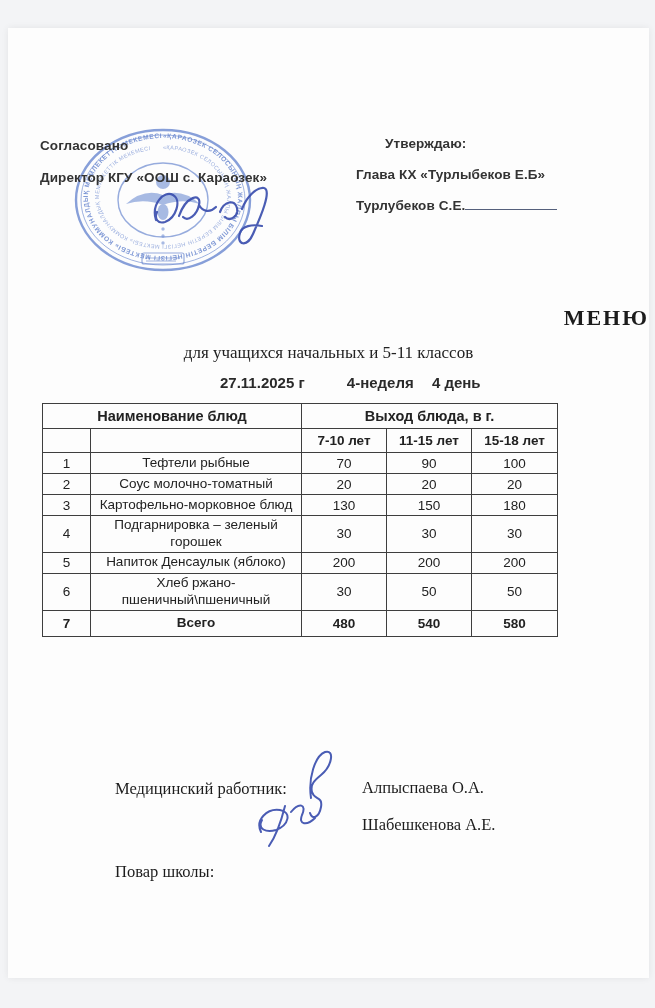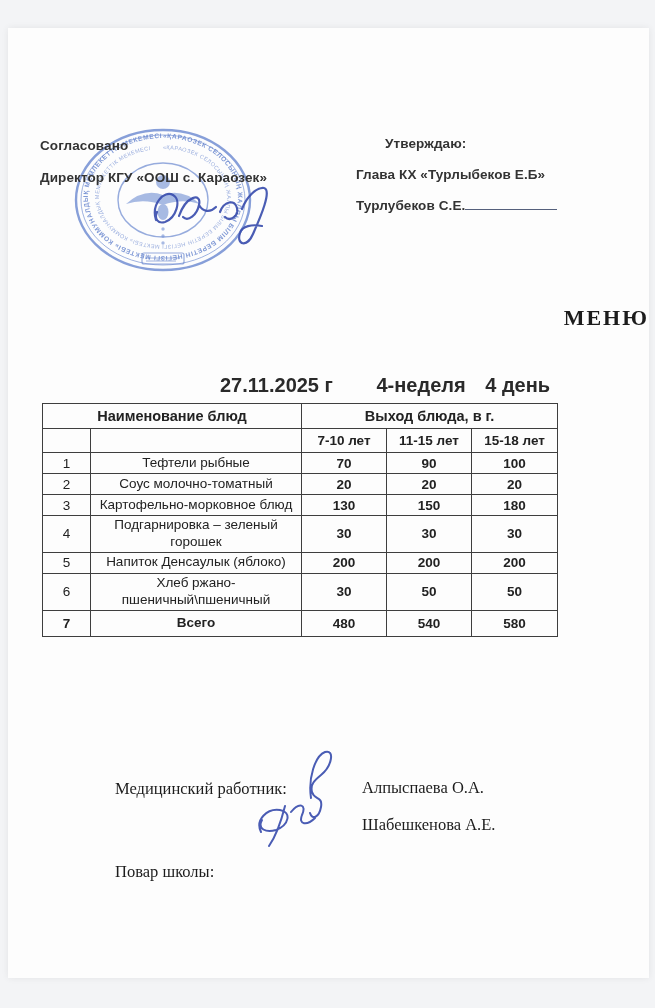--- a/index.html
+++ b/index.html
@@ -18,38 +18,38 @@
   .hdr-txt{font-size:13.5px;font-weight:600;color:#333;letter-spacing:.1px;white-space:nowrap;}
   .sig-line{display:inline-block;border-bottom:1.4px solid #55607c;height:1px;vertical-align:baseline;}
   
   .stamp{filter:blur(.5px);opacity:.88;}
   
   .menu-title{left:0;width:100%;text-align:right;top:277px;
     font-family:"Liberation Serif",serif;font-size:22px;font-weight:700;
     letter-spacing:2px;color:#1c1c1c;}
   .menu-subtitle{left:0;width:100%;text-align:center;top:315px;
     font-family:"Liberation Serif",serif;font-size:17px;color:#222;}
-  .date-line{left:212px;top:346px;font-size:20px;font-weight:700;color:#2a2a2a;}
+  .date-line{left:212px;top:346px;font-size:15px;font-weight:700;color:#2a2a2a;}
   .date-line span{margin-right:0;}
   .dl-week{margin-left:38px;}
   .dl-day{margin-left:14px;}
   
   table.menu{
     position:absolute;left:34px;top:375px;width:515px;
     border-collapse:collapse;table-layout:fixed;
     font-size:13.5px;color:#222;
   }
   table.menu td,table.menu th{
     border:1px solid #3e3e3e;text-align:center;vertical-align:middle;
     padding:1px 3px;overflow:hidden;
   }
   table.menu th{font-size:14.5px;font-weight:700;height:22px;}
   tr.agerow td{height:21px;font-weight:600;font-size:13.5px;}
   tr.datarow{height:21px;}
-  tr.datarow td.val{font-weight:700;}
+  tr.datarow td.val{font-weight:400;}
   td.dish{white-space:pre-line;line-height:1.25;}
   tr.totalrow td{font-weight:700;height:23px;}
   
   .foot-label{font-family:"Liberation Serif",serif;font-size:16.5px;color:#1d1d1d;white-space:nowrap;}
   .ink{stroke:#3b4fae;fill:none;stroke-linecap:round;stroke-linejoin:round;}
 </style>
 </head>
 <body>
 
 <div class="paper">
@@ -97,20 +97,21 @@
     </g>
   </svg>
 
   <div class="abs hdr-txt" style="left:377px;top:108px;">Утверждаю:</div>
   <div class="abs hdr-txt" style="left:348px;top:170px;">
     <span>Турлубеков С.Е.</span><span class="sig-line" style="width:92px;"></span>
   </div>
   <div class="abs hdr-txt" style="left:348px;top:139px;">Глава КХ «Турлыбеков Е.Б»</div>
 
   <div class="abs menu-title">МЕНЮ</div>
+  <div class="abs menu-subtitle">для учащихся начальных и 5-11 классов</div>
   <div class="abs date-line">
     <span>27.11.2025 г</span>
     <span class="dl-week">4-неделя</span>
     <span class="dl-day">4 день</span>
   </div>
 
   <table class="menu">
     <colgroup>
         <col style="width:48px">
         <col style="width:211px">

